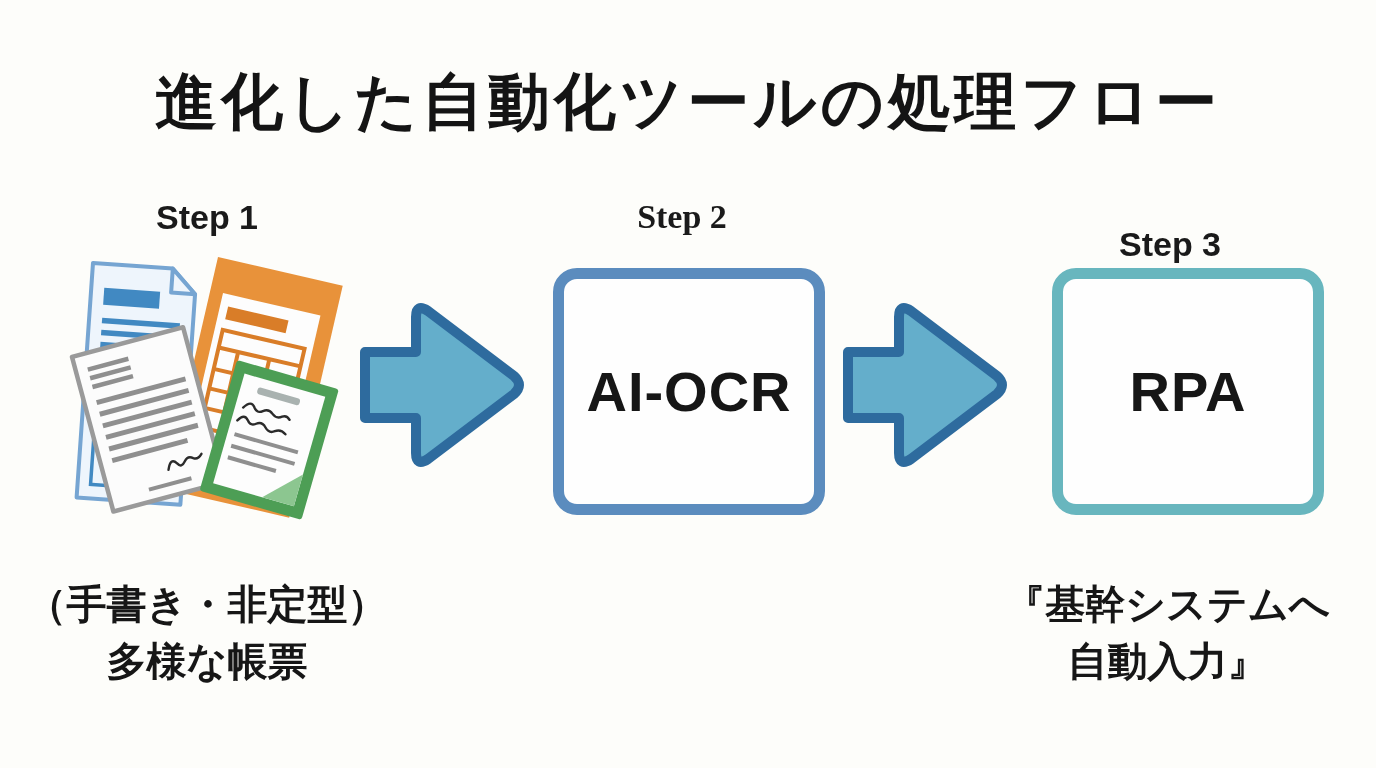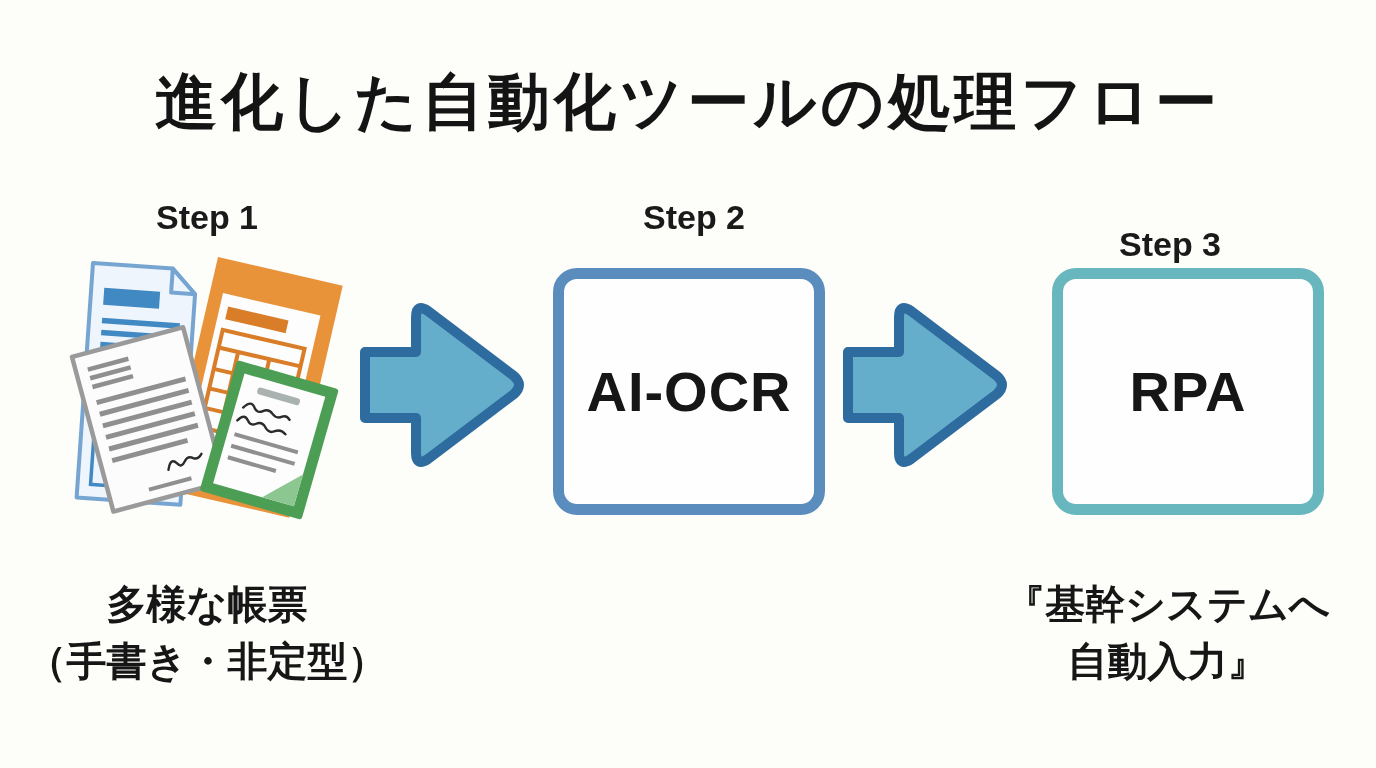--- a/index.html
+++ b/index.html
@@ -17,21 +17,21 @@
   body{background:var(--background);font-family:"Liberation Sans","DejaVu Sans",sans-serif;color:var(--text);}
   .canvas{position:relative;width:1089px;height:768px;}
   .page-title{
     position:absolute;left:0;top:60px;width:1376px;text-align:center;
     font-size:62px;font-weight:900;letter-spacing:4px;color:#141414;
   }
   .step-label{
     position:absolute;top:198px;width:300px;text-align:center;
     font-size:34px;font-weight:800;color:#1a1a1a;
   }
-  .label-1{left:57px;} .label-2{left:544px;} .label-3{left:1020px;margin-top:27px;}
+  .label-1{left:57px;} .label-2{left:532px;font-family:Liberation Serif, serif;} .label-3{left:1020px;margin-top:27px;}
   .art{position:absolute;left:55px;top:245px;width:300px;height:290px;}
   .arrow{position:absolute;top:296px;width:168px;height:178px;}
   .arrow-1{left:360px;} .arrow-2{left:843px;}
   .arrow-path{fill:var(--arrow-fill);stroke:var(--arrow-stroke);stroke-width:10;stroke-linejoin:round;}
   .step-box{
     position:absolute;top:268px;height:247px;width:272px;background:#fefefe;
     border:11px solid var(--step2-border);border-radius:24px;
     display:flex;align-items:center;justify-content:center;
   }
   .box-2{left:553px;}
@@ -135,21 +135,21 @@
     <svg width="168" height="178" viewBox="0 0 168 178">
       <path class="arrow-path" d="M5,56 H56 V21 Q56,7 68,15 L154,80 Q164,89 154,98 L68,163 Q56,171 56,157 V122 H5 Z"></path>
     </svg>
   </div>
 
   <div class="step-box box-3">
     <span class="box-text">RPA</span>
   </div>
 
   <div class="caption cap-1">
+    <div>（手書き・非定型）</div>
     <div>多様な帳票</div>
-    <div>（手書き・非定型）</div>
   </div>
   <div class="caption cap-3">
     <div>『基幹システムへ</div>
     <div>自動入力』</div>
   </div>
 
 </div>
 
 </body></html>

